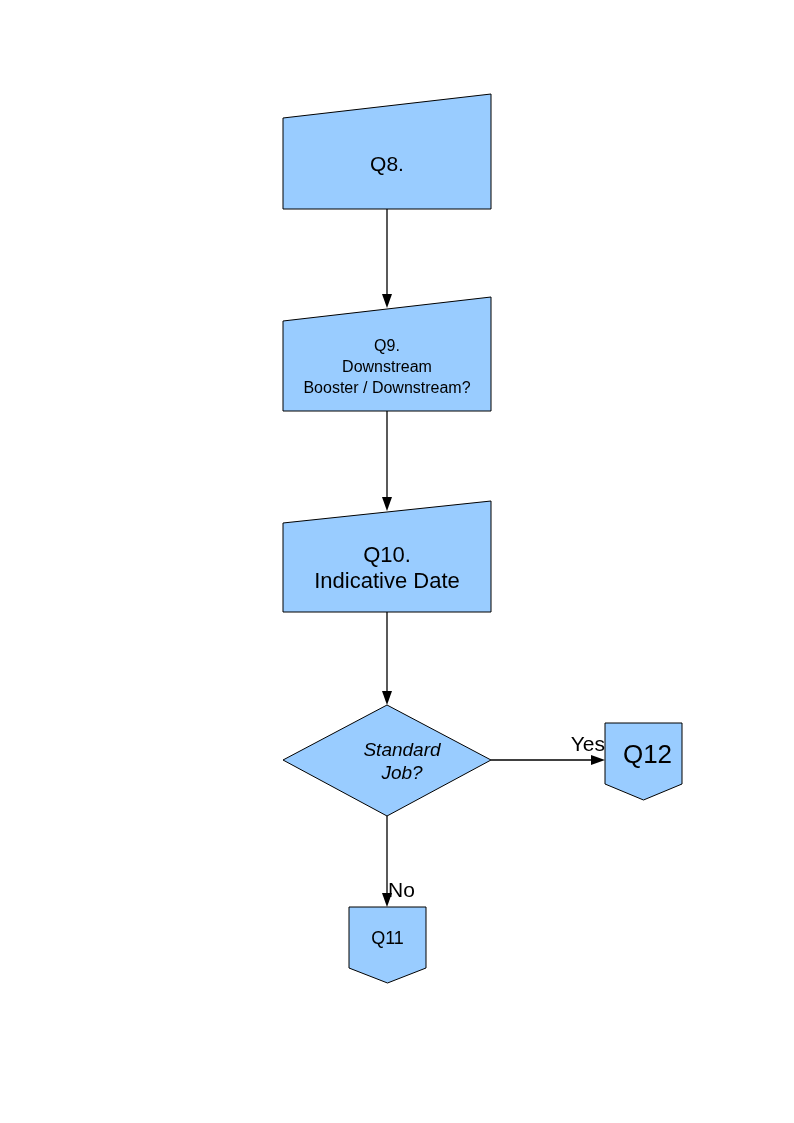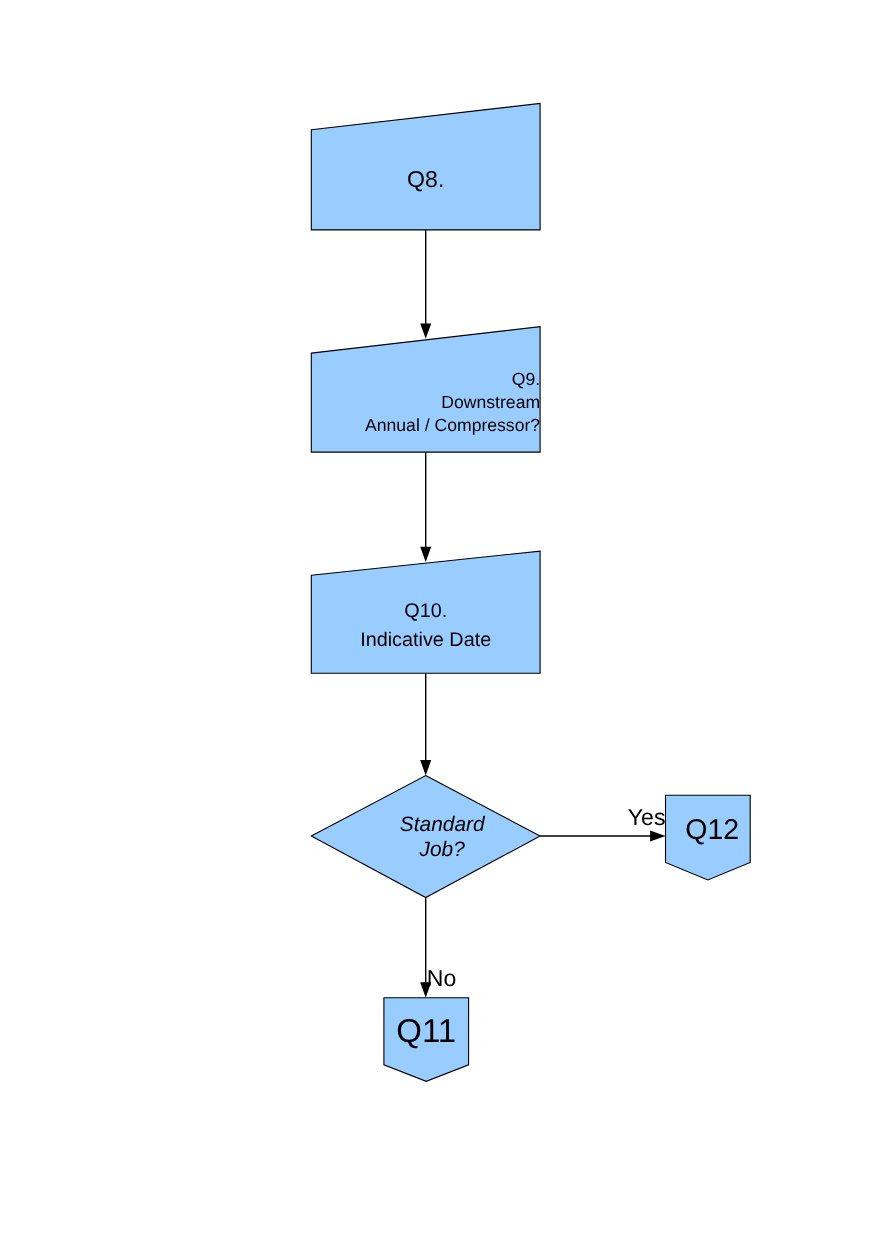--- a/index.html
+++ b/index.html
@@ -27,25 +27,25 @@
     position: absolute;
     display: flex;
     flex-direction: column;
     align-items: center;
     justify-content: center;
     text-align: center;
     pointer-events: none;
   }
   .label div { white-space: nowrap; }
   .lbl-q8   { left: 283px; top: 118px; width: 208px; height: 91px;  font-size: 21px; line-height: 26px; gap: 21px; }
-  .lbl-q9   { left: 283px; top: 321px; width: 208px; height: 90px;  font-size: 16px; line-height: 21px; align-items: flex-end; }
-  .lbl-q10  { left: 283px; top: 523px; width: 208px; height: 89px;  font-size: 18px; line-height: 26px; }
+  .lbl-q9   { left: 283px; top: 321px; width: 208px; height: 90px;  font-size: 16px; line-height: 21px; }
+  .lbl-q10  { left: 283px; top: 523px; width: 208px; height: 89px;  font-size: 22px; line-height: 26px; }
   .lbl-dec  { left: 298px; top: 705px; width: 208px; height: 111px; font-size: 19px; line-height: 23px; font-style: italic; }
   .lbl-q12  { left: 605px; top: 723px; width: 85px;  height: 62px;  font-size: 26px; line-height: 30px; }
-  .lbl-q11  { left: 349px; top: 907px; width: 77px;  height: 61px;  font-size: 30px; line-height: 30px; }
+  .lbl-q11  { left: 349px; top: 907px; width: 77px;  height: 61px;  font-size: 18px; line-height: 30px; }
   .edge-label { position: absolute; font-size: 21px; line-height: 24px; pointer-events: none; }
   .lbl-yes { left: 491px; top: 732px; width: 114px; text-align: right; }
   .lbl-no  { left: 388px; top: 878px; text-align: center; }
 </style>
 </head>
 <body>
 
 <div class="page">
 
   <svg class="canvas" width="794" height="1123" viewBox="0 0 794 1123">
@@ -78,21 +78,21 @@
     <polygon class="node-shape" points="349,907 426,907 426,968 387.5,983 349,968"></polygon>
   </svg>
 
   <div class="label lbl-q8">
     <div>Q8.</div>
   </div>
 
   <div class="label lbl-q9">
     <div>Q9.</div>
     <div>Downstream</div>
-    <div>Annual / Compressor?</div>
+    <div>Booster / Downstream?</div>
   </div>
 
   <div class="label lbl-q10">
     <div>Q10.</div>
     <div>Indicative Date</div>
   </div>
 
   <div class="label lbl-dec">
     <div>Standard</div>
     <div>Job?</div>

